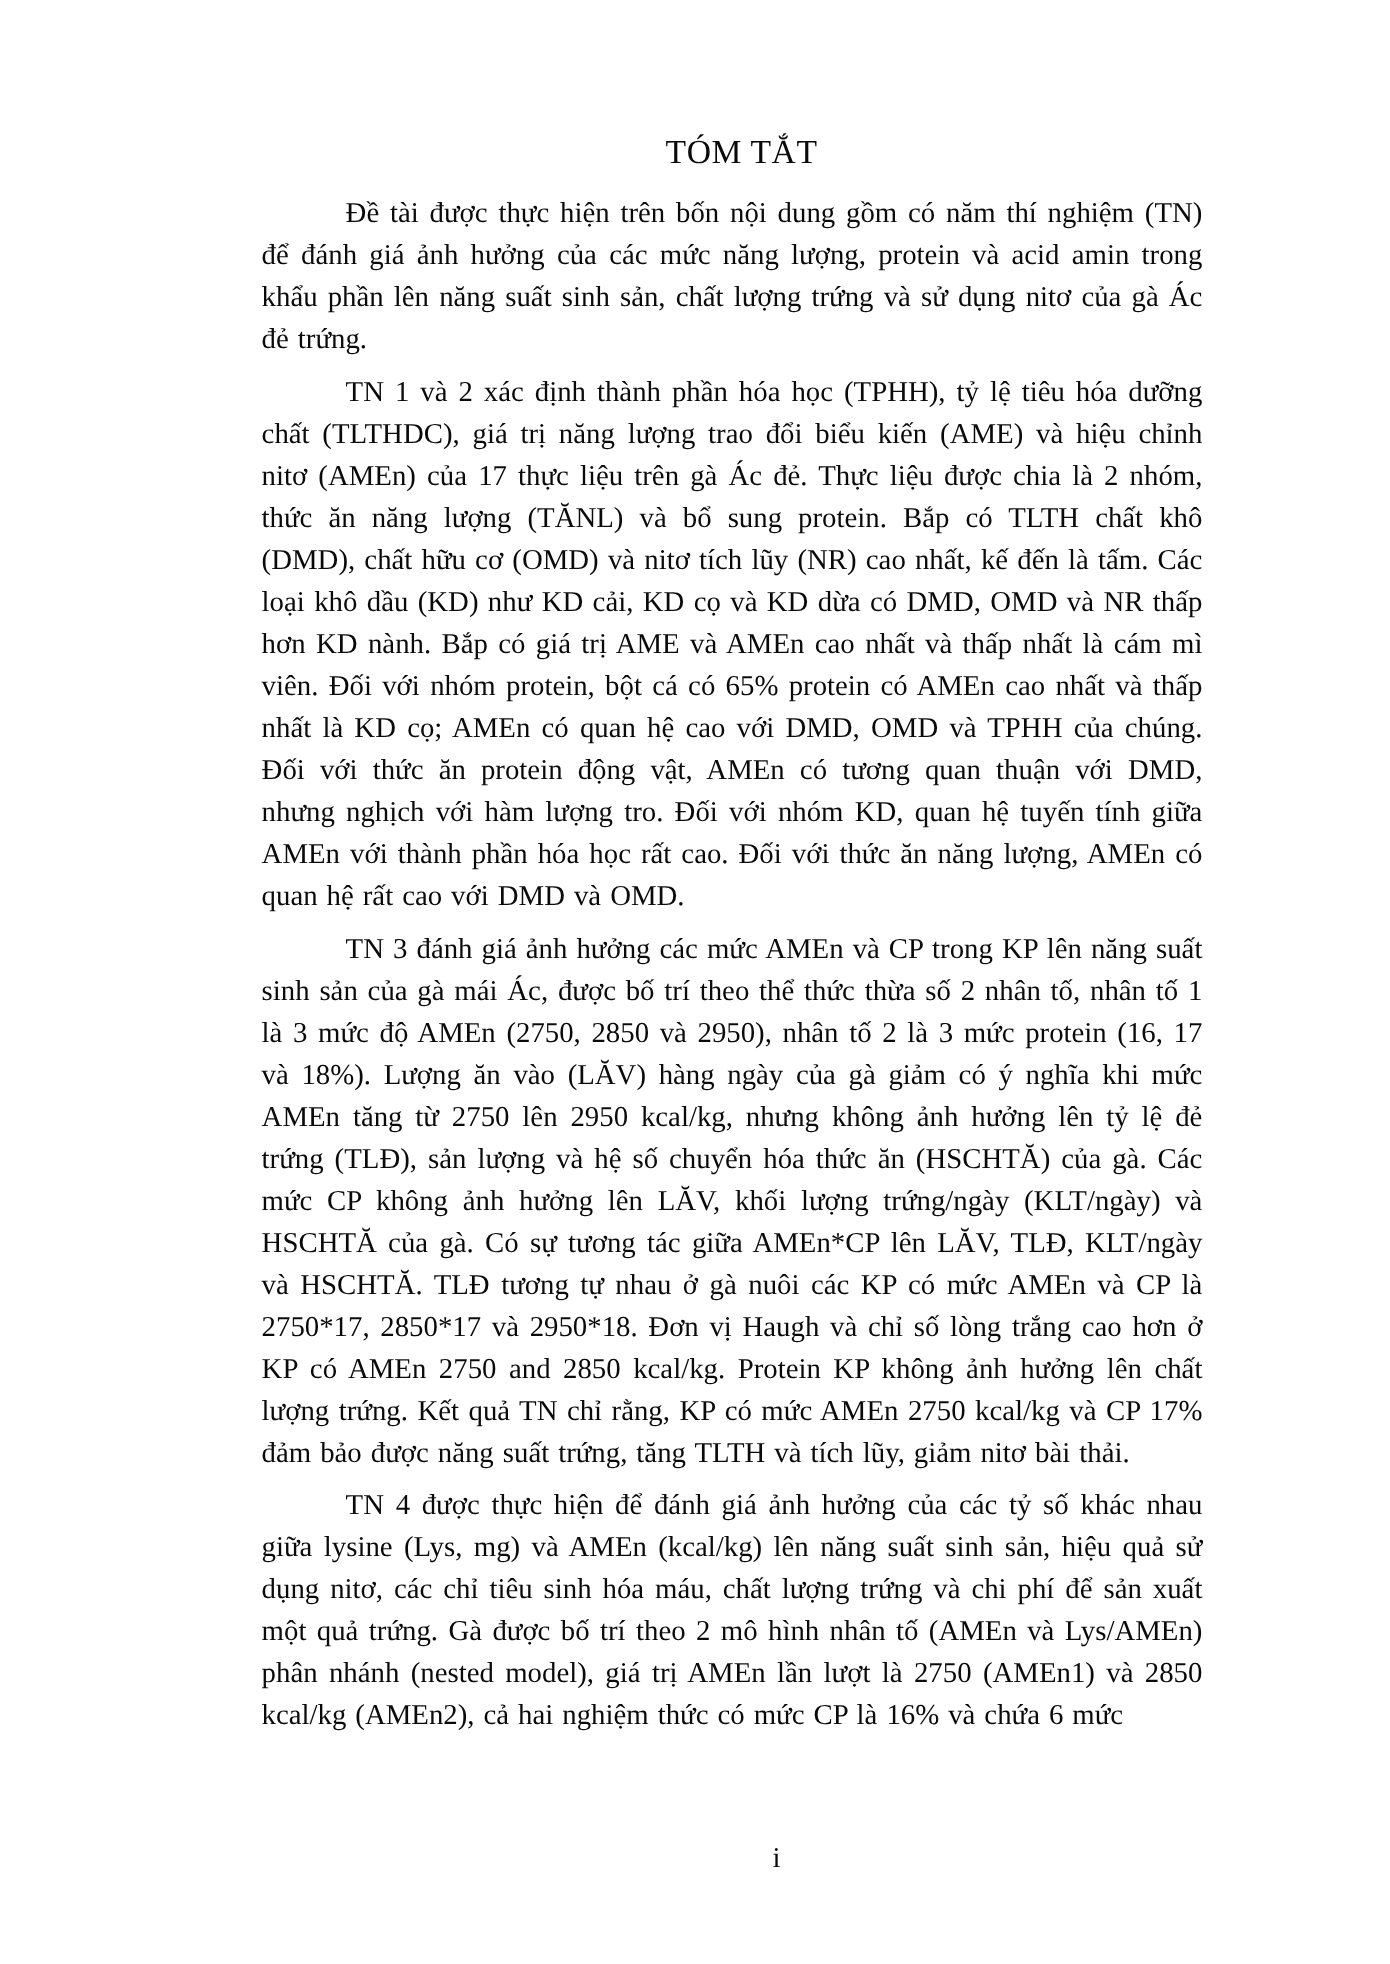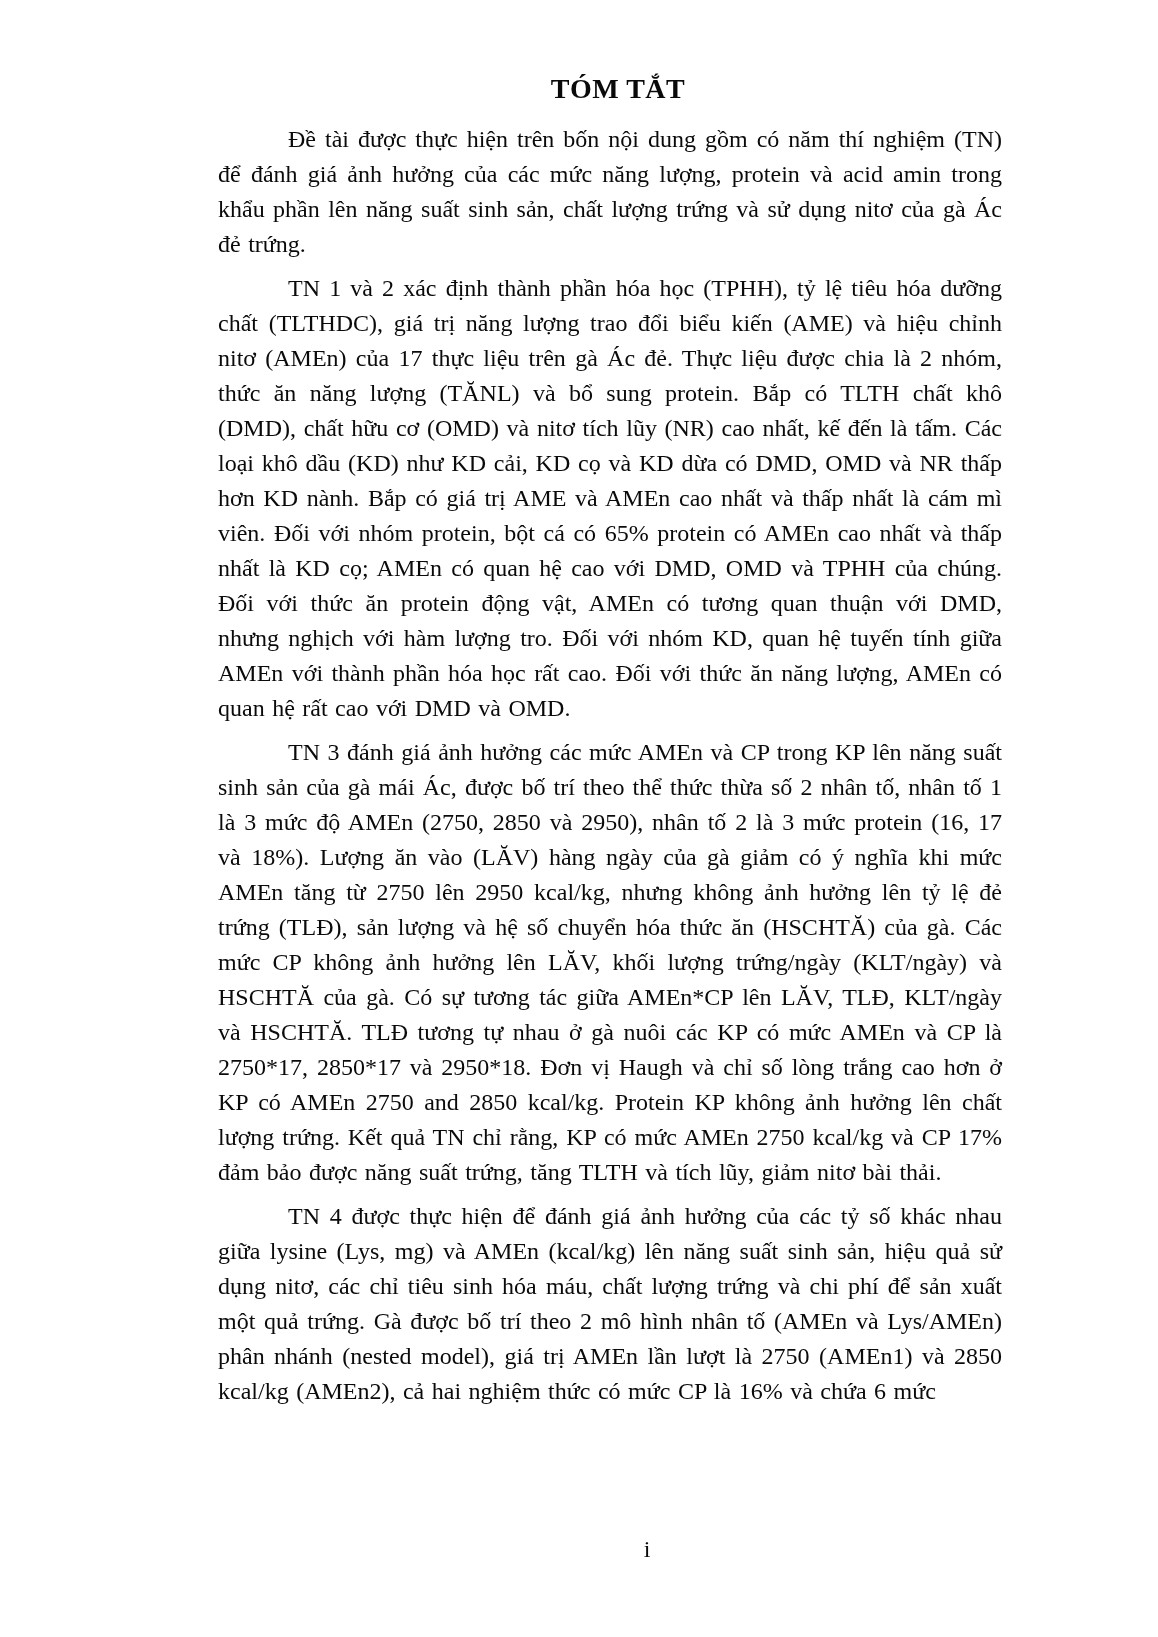--- a/index.html
+++ b/index.html
@@ -17,25 +17,25 @@
     color: #0a0a0a;
   }
   .content {
     position: absolute;
     left: 218px;
     top: 0;
     width: 800px;
   }
   .title {
     margin: 0;
-    padding-top: 72px;
+    padding-top: 111px;
     padding-bottom: 16px;
     font-size: 28px;
     line-height: 1.2;
-    font-weight: bold;
+    font-weight: normal;
     text-align: center;
     letter-spacing: 0.5px;
   }
   .para {
     margin: 0 16px 9px 0;
     font-size: 24px;
     line-height: 35px;
     text-align: justify;
     text-indent: 70px;
     word-spacing: 1.5px;

